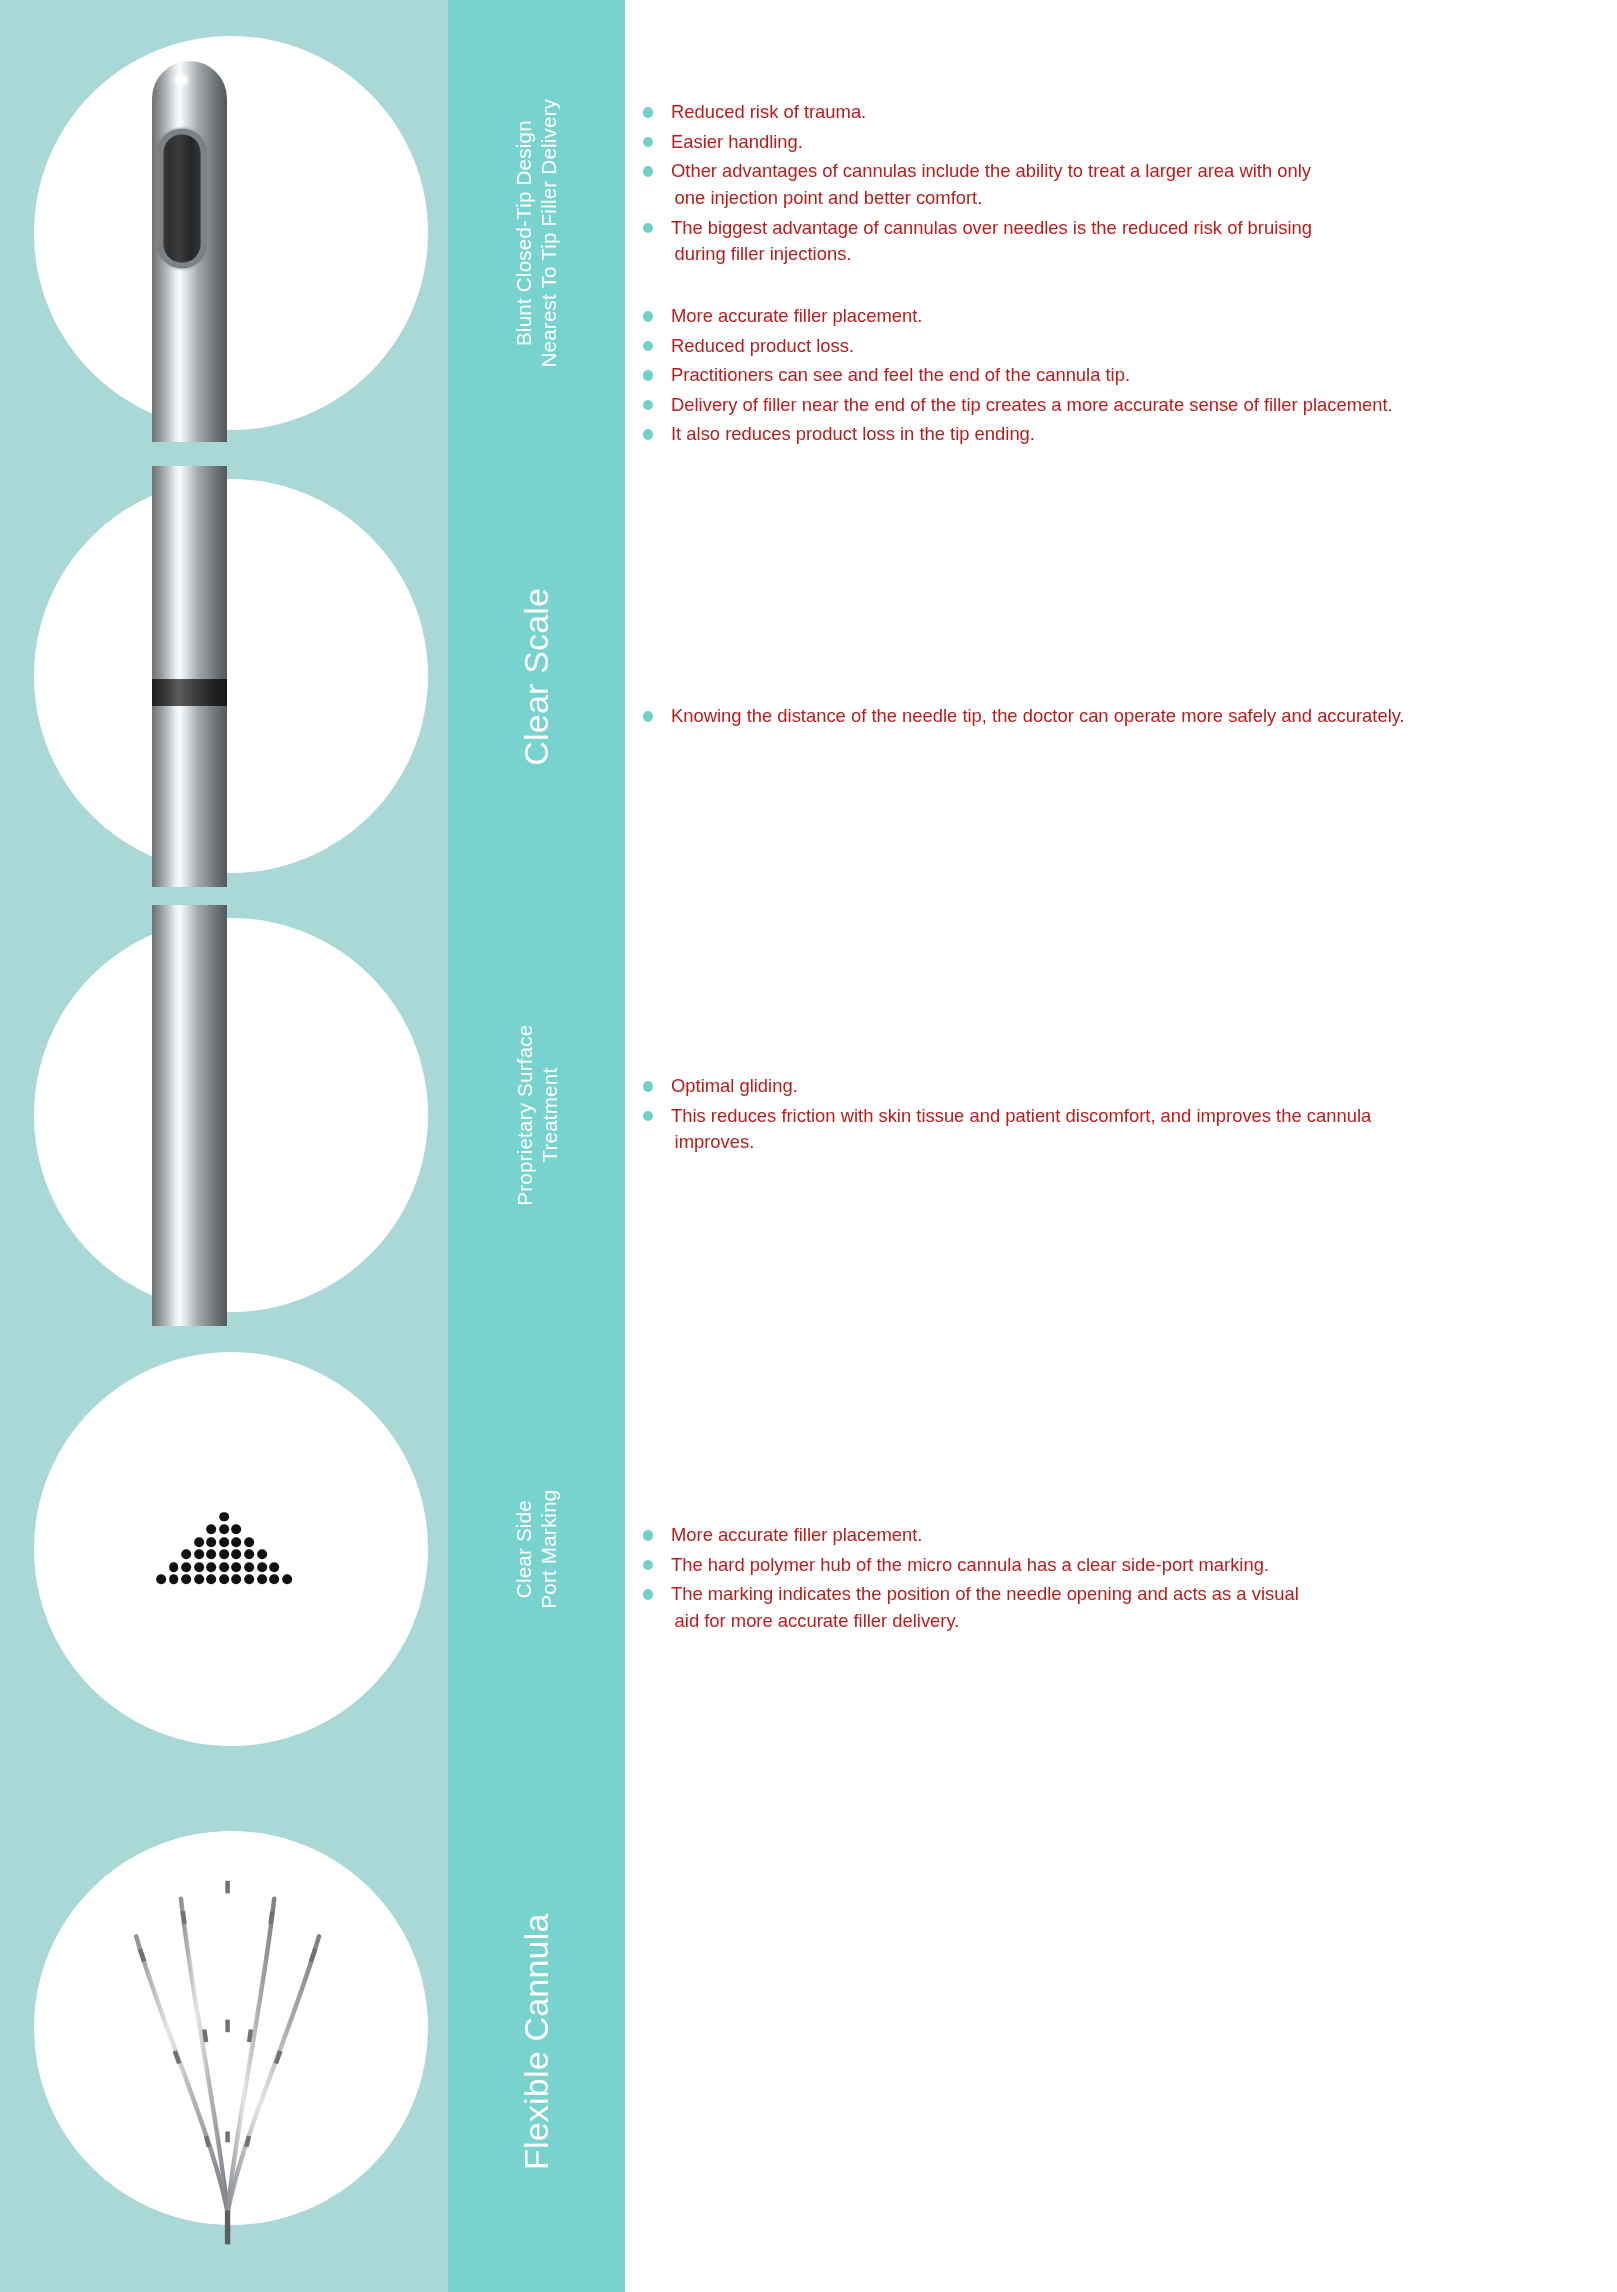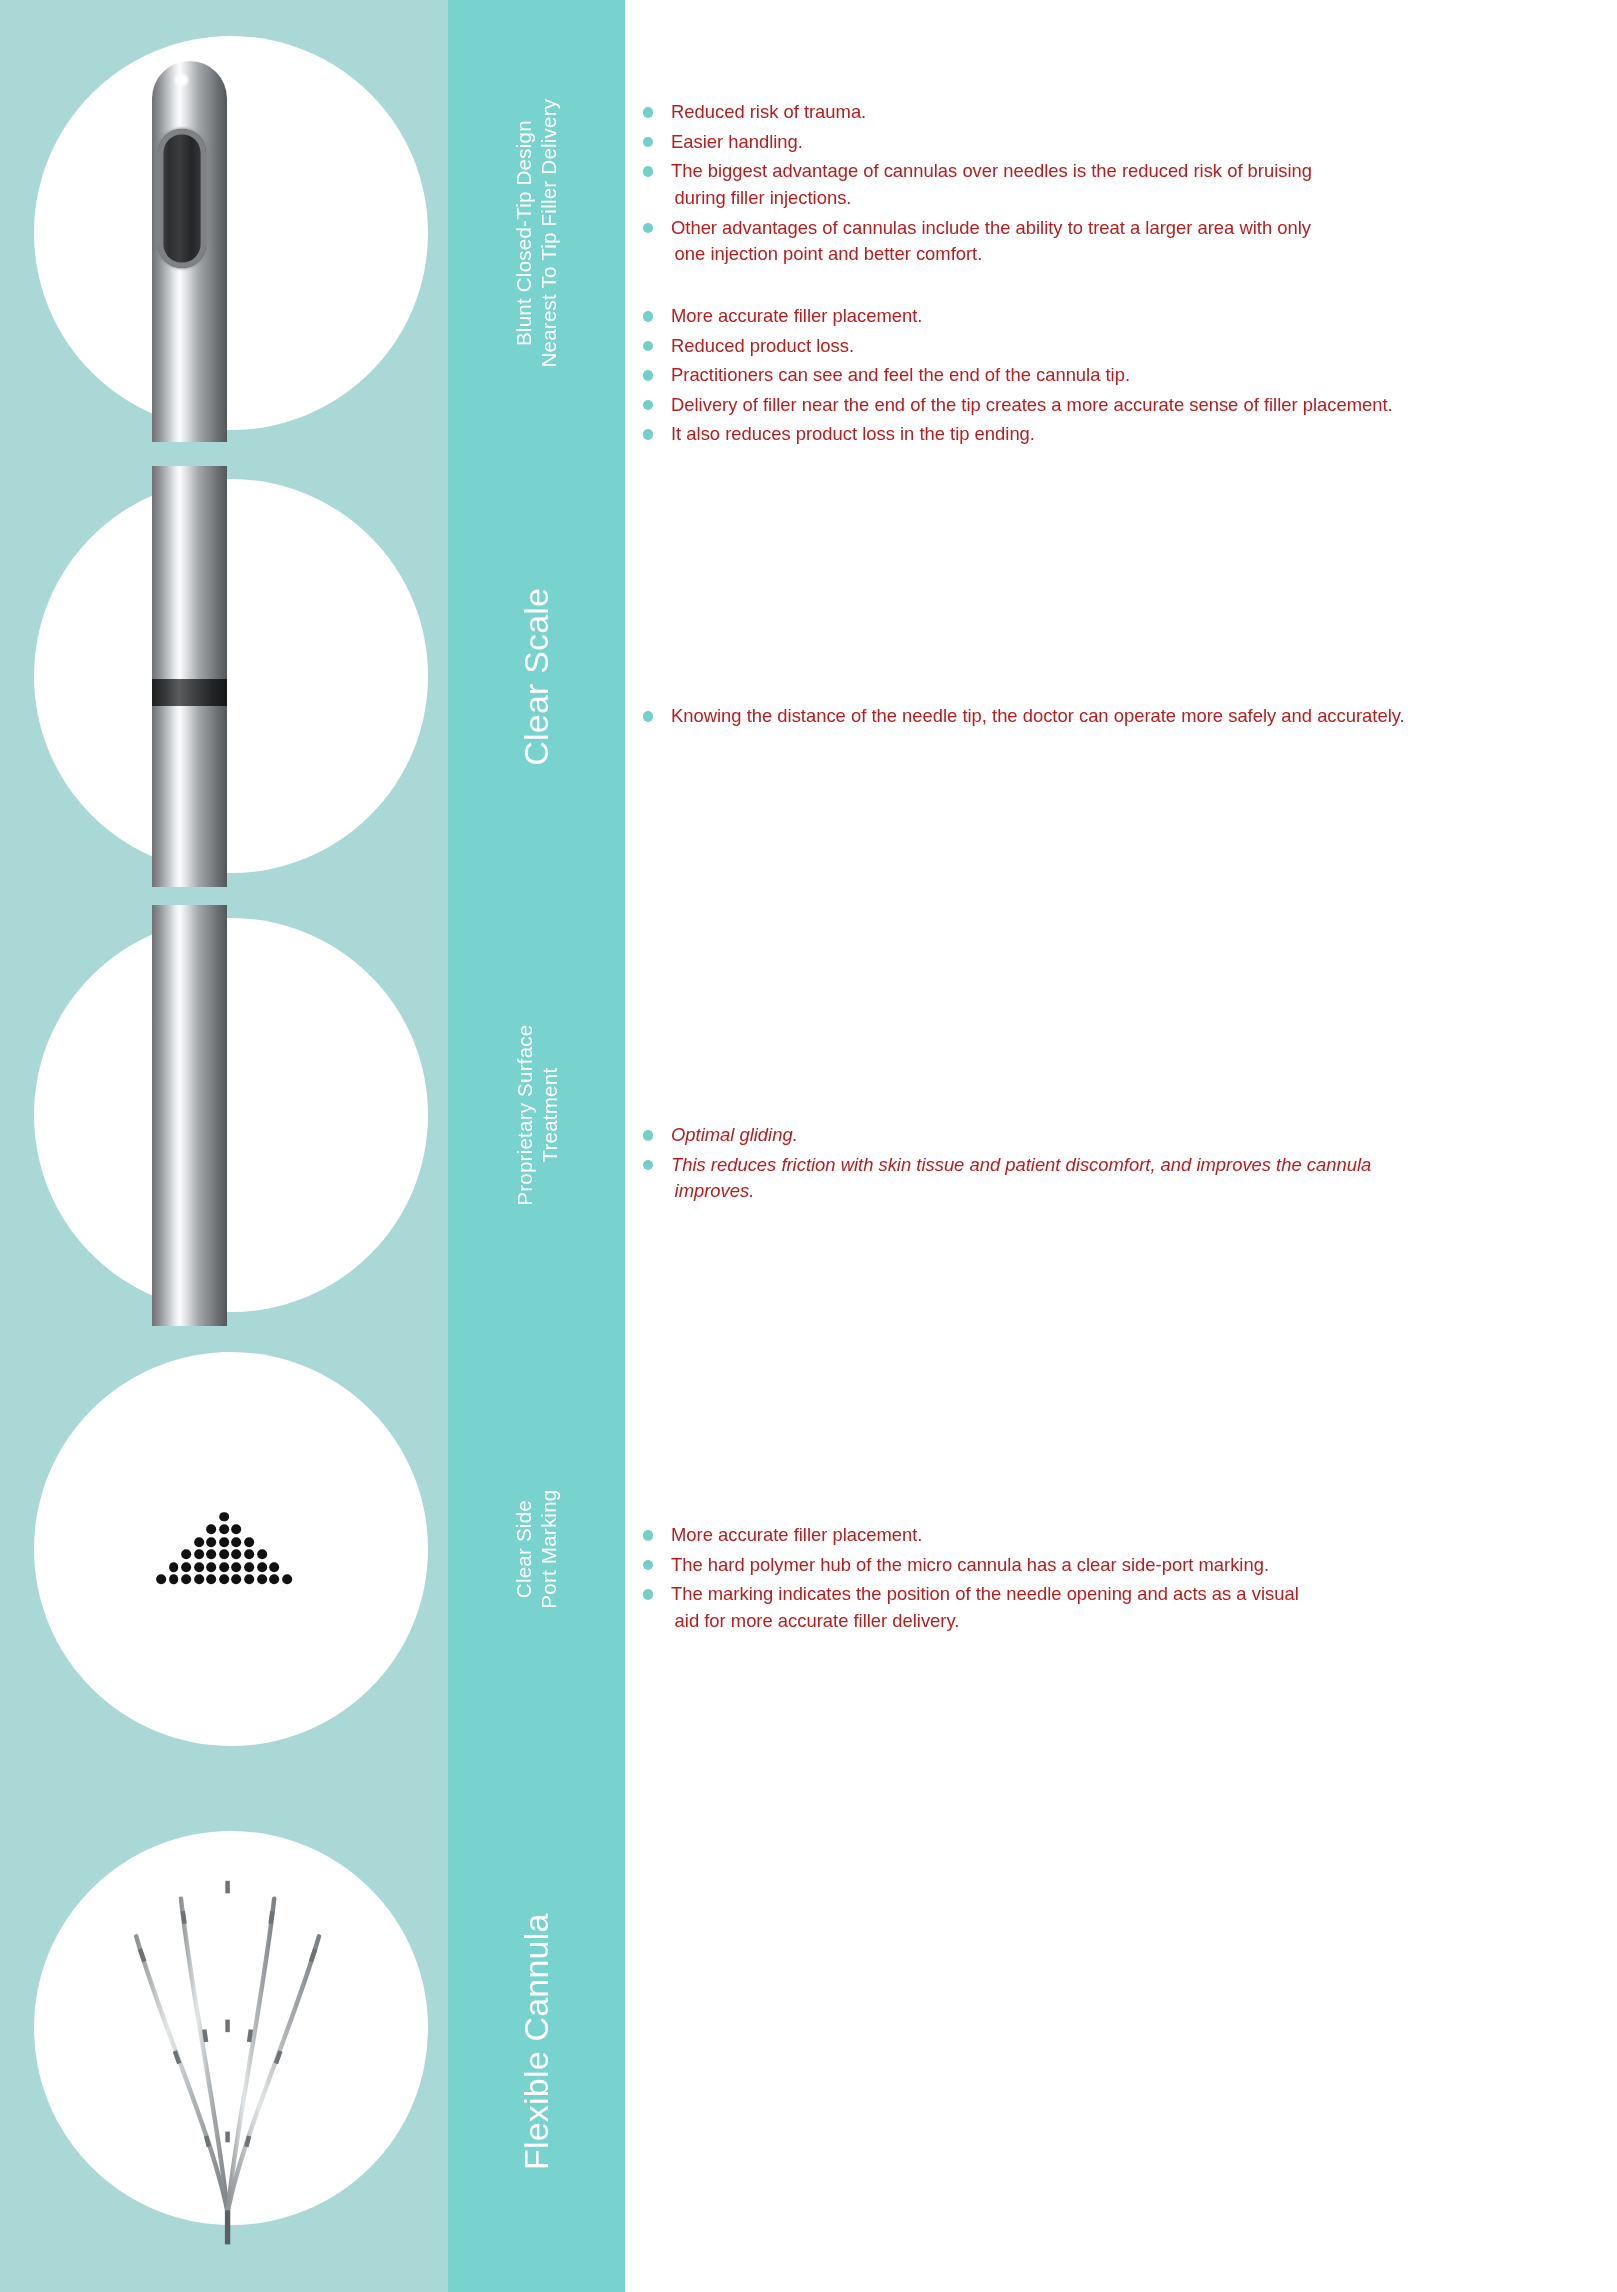--- a/index.html
+++ b/index.html
@@ -348,42 +348,42 @@
       </div>
     </div>
   </div>
 
   <div class="text-col">
 
     <div class="bullet-group" style="top:99px;">
         <ul class="bullets">
           <li>Reduced risk of trauma.</li>
           <li>Easier handling.</li>
+          <li>Other advantages of cannulas include the ability to treat a larger area with only<span class="cont">one injection point and better comfort.</span></li>
           <li>The biggest advantage of cannulas over needles is the reduced risk of bruising<span class="cont">during filler injections.</span></li>
-          <li>Other advantages of cannulas include the ability to treat a larger area with only<span class="cont">one injection point and better comfort.</span></li>
         </ul>
       </div>
 
     <div class="bullet-group" style="top:303px;">
         <ul class="bullets">
           <li>More accurate filler placement.</li>
           <li>Reduced product loss.</li>
           <li>Practitioners can see and feel the end of the cannula tip.</li>
           <li>Delivery of filler near the end of the tip creates a more accurate sense of filler placement.</li>
           <li>It also reduces product loss in the tip ending.</li>
         </ul>
       </div>
 
     <div class="bullet-group" style="top:697px;margin-top:6px;">
         <ul class="bullets">
           <li>Knowing the distance of the needle tip, the doctor can operate more safely and accurately.</li>
         </ul>
       </div>
 
-    <div class="bullet-group" style="top:1122px;font-style:italic;">
+    <div class="bullet-group" style="top:1073px;">
         <ul class="bullets">
           <li>Optimal gliding.</li>
           <li>This reduces friction with skin tissue and patient discomfort, and improves the cannula<span class="cont">improves.</span></li>
         </ul>
       </div>
 
     <div class="bullet-group" style="top:1522px;">
         <ul class="bullets">
           <li>More accurate filler placement.</li>
           <li>The hard polymer hub of the micro cannula has a clear side-port marking.</li>

